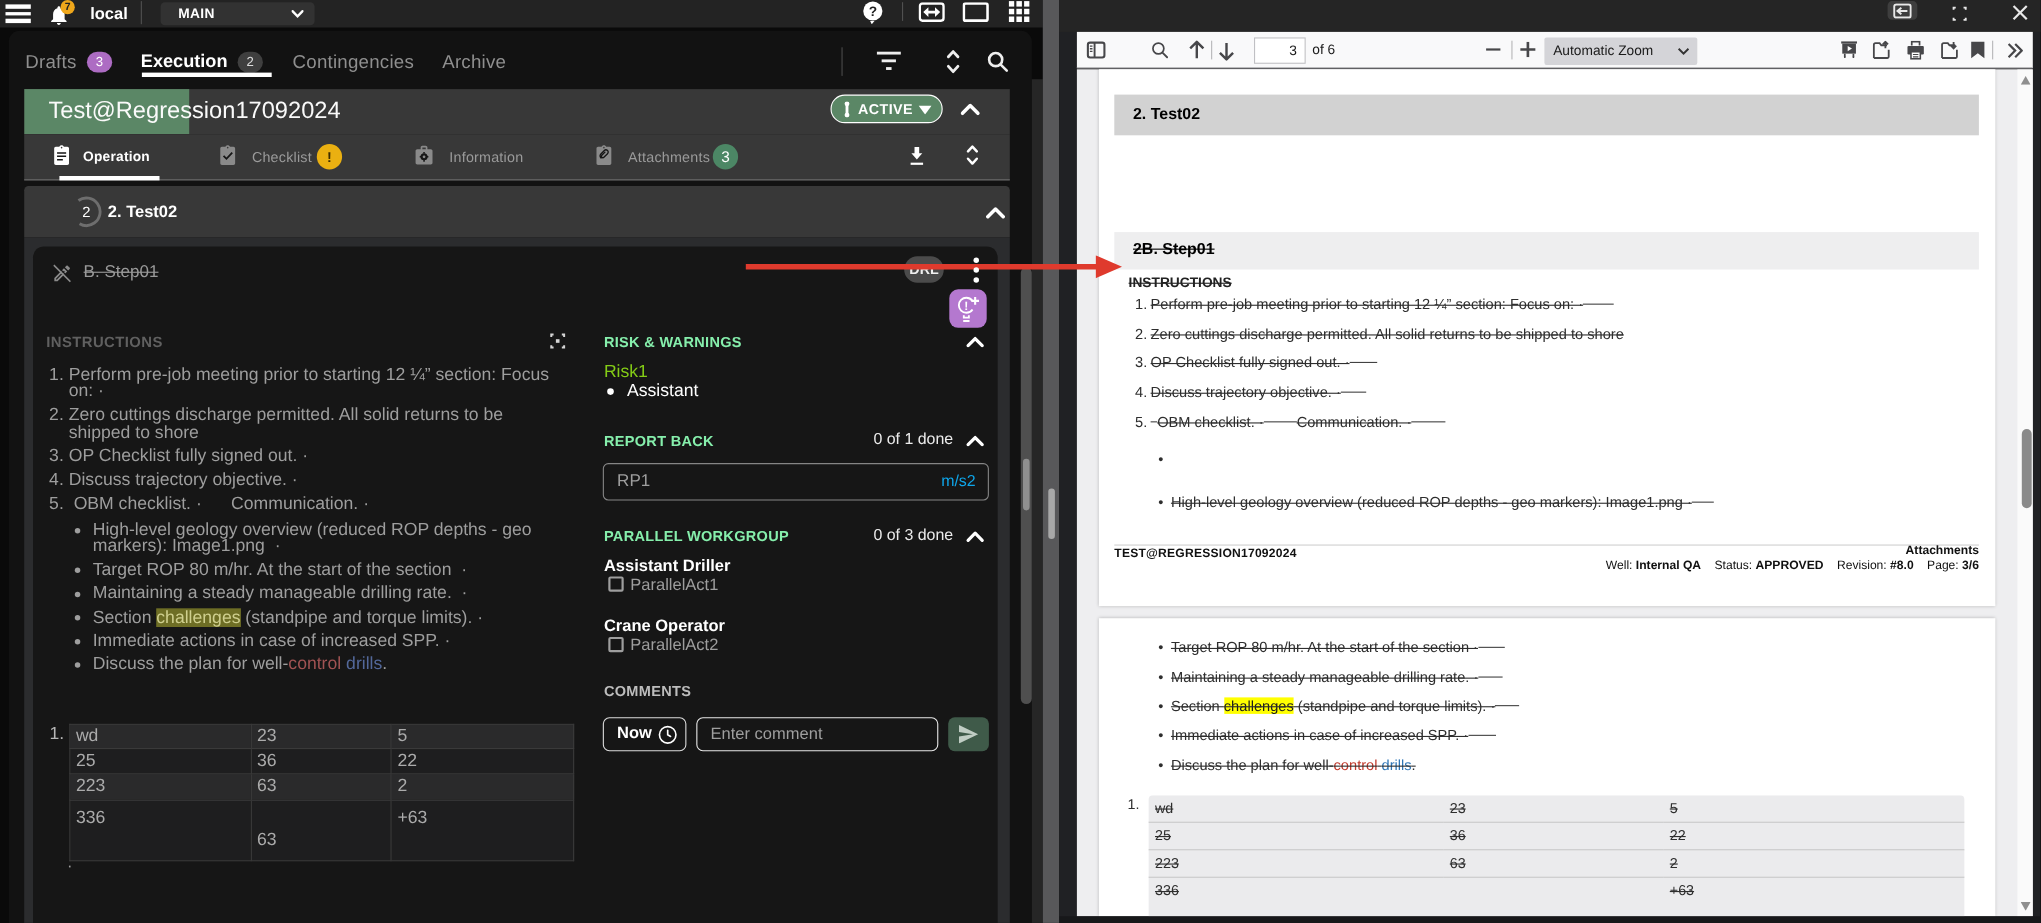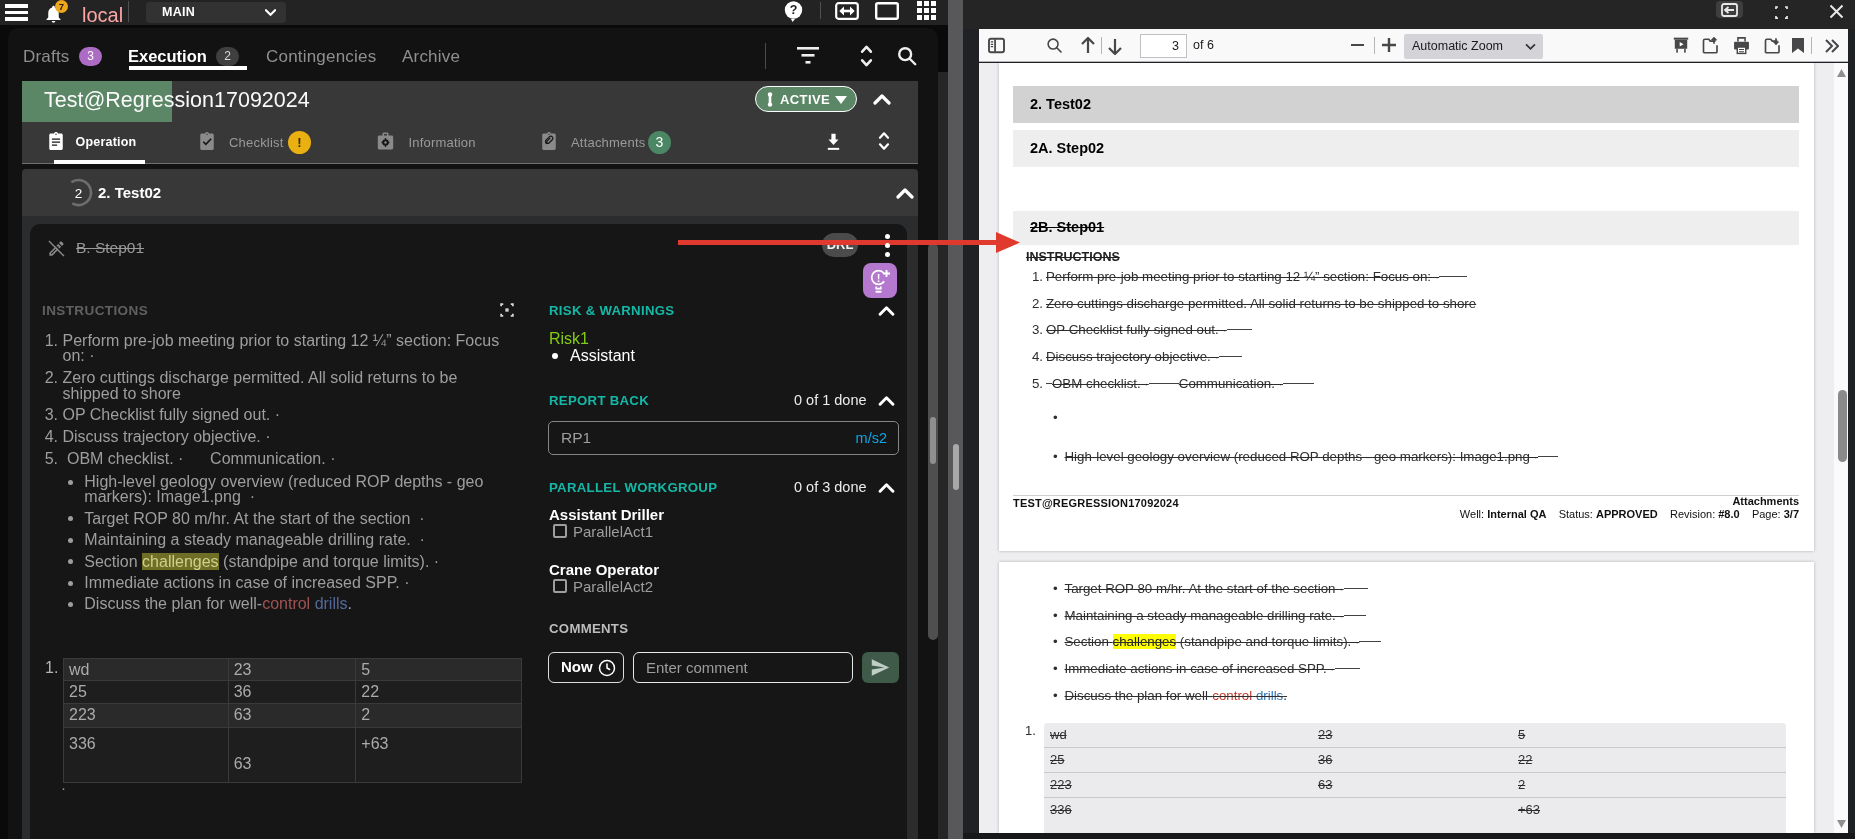--- a/index.html
+++ b/index.html
@@ -11,21 +11,21 @@
 #panel{left:8px;top:28px;width:930px;height:811px;background:#121212;border-radius:10px 10px 0 0}
 .tabtxt{color:#8f8f8f;font-size:17px;font-weight:500;letter-spacing:.2px}
 .badge{border-radius:10px;height:19px;min-width:23px;text-align:center;font-size:12px;line-height:19px;color:#fff}
 #titlerow{left:22px;top:81px;width:896px;height:41px;background:#383838;overflow:hidden}
 #tabstrip{left:22px;top:122px;width:896px;height:42px;background:#383838;border-bottom:1px solid #6e6e6e}
 .strip-tab{color:#9a9a9a;font-size:13px;font-weight:500;letter-spacing:.2px}
 #sectionrow{left:22px;top:169px;width:896px;height:47px;background:#383838;border-radius:4px 4px 0 0}
 #container{left:22px;top:216px;width:896px;height:623px;background:#2b2c2e}
 #card{left:30px;top:224px;width:877px;height:615px;background:#161616;border-radius:10px 10px 0 0}
 .instr{color:#9e9e9e;font-size:16px;line-height:15.4px}
-.rlabel{color:#14b8a6;font-size:13.2px;font-weight:700;letter-spacing:.3px}
+.rlabel{color:#86efac;font-size:13.2px;font-weight:700;letter-spacing:.3px}
 .gap{display:inline-block;height:1px;background:currentColor;vertical-align:4px;opacity:.9}
 
 #rwin{left:963px;top:0;width:892px;height:839px;background:#202124}
 #rtitle{left:0;top:0;width:892px;height:29px;background:#252525}
 #toolbar{left:16px;top:29px;width:869px;height:33px;background:#f9f9fa;border-bottom:1px solid #b5b5b7}
 #docarea{left:16px;top:63px;width:869px;height:770px;background:#eeeef0;overflow:hidden}
 .page{position:absolute;background:#fff;box-shadow:0 0 3px rgba(0,0,0,.25)}
 .strike{text-decoration:line-through}
 .pdfn{width:44px;text-align:right;font-size:13.3px;color:#2e2e2e}
 .pdfi{left:47px;font-size:13.3px;color:#2e2e2e}
@@ -47,21 +47,21 @@
 <div class="abs" id="topbar">
 
   <div class="abs" style="left:5px;top:4px;width:23px;height:3.5px;background:#fff"></div>
   <div class="abs" style="left:5px;top:10.5px;width:23px;height:3.5px;background:#fff"></div>
   <div class="abs" style="left:5px;top:17px;width:23px;height:3.5px;background:#fff"></div>
 
   <svg class="abs" style="left:43px;top:3px" width="21" height="21" viewBox="0 0 24 24">
       <path fill="#fff" d="M12 22.5c1.1 0 2-.9 2-2h-4c0 1.1.9 2 2 2zm6-6v-5c0-3.07-1.63-5.64-4.5-6.32V4.5c0-.83-.67-1.5-1.5-1.5s-1.5.67-1.5 1.5v.68C7.64 5.86 6 8.42 6 11.5v5l-2 2v1h16v-1l-2-2z"></path>
     </svg>
   <div class="abs" style="left:55px;top:0px;width:13px;height:13px;border-radius:50%;background:#efa71b;color:#222;font-size:9.5px;font-weight:700;text-align:center;line-height:13px">7</div>
-  <div class="abs" style="left:82px;top:4px;color:#fca5a5;font-size:20px;font-weight:400">local</div>
+  <div class="abs" style="left:82px;top:4px;color:#ffffff;font-size:15px;font-weight:700">local</div>
   <div class="abs" style="left:128px;top:1px;width:1px;height:21px;background:#505050"></div>
   <div class="abs" style="left:146px;top:2px;width:140px;height:21px;background:#323232;border-radius:4px;color:#fff;font-size:12.5px;font-weight:700;line-height:21px;text-align:left;padding-left:16px;letter-spacing:.3px">MAIN WORKGROUP
     <svg class="abs" style="right:10px;top:6px" width="11" height="9" viewBox="0 0 12 9">
         <path d="M1 2l5 5 5-5" stroke="#fff" stroke-width="2.4" fill="none" stroke-linecap="round"></path>
       </svg>
   </div>
 
   <svg class="abs" style="left:784px;top:1px" width="19" height="21" viewBox="0 0 19 21">
       <circle cx="9.5" cy="9" r="8.7" fill="#fff"></circle>
       <path d="M7 18l4 0-2.5 3z" fill="#fff"></path>
@@ -415,44 +415,41 @@
     <svg class="abs" style="left:845px;top:9.5px" width="15" height="14" viewBox="0 0 15 14">
         <path d="M2 1l6 6-6 6M8 1l6 6-6 6" stroke="#47474a" stroke-width="2" fill="none"></path>
       </svg>
   </div>
   <div class="abs" id="docarea">
 
     <div class="page" style="left:20px;top:-1px;width:815px;height:489px">
       <div class="abs" style="left:14px;top:24px;width:786px;height:37px;background:#d2d2d2">
           <b style="position:absolute;left:17px;top:10px;font-size:14.5px">2. Test02</b>
         </div>
-      <div class="abs" style="left:14px;top:68px;width:786px;height:37px;background:#eeeeef">
-          <b style="position:absolute;left:17px;top:10px;font-size:14.5px">2A. Step02</b>
-        </div>
       <div class="abs" style="left:14px;top:149px;width:786px;height:34px;background:#eeeeef">
           <b class="strike" style="position:absolute;left:17px;top:8px;font-size:14.5px">2B. Step01</b>
         </div>
       <div class="abs strike" style="left:27px;top:188px;font-size:12.5px;font-weight:700;color:#222">INSTRUCTIONS</div>
       <div class="abs pdfn" style="top:207px">1.</div>
         <div class="abs pdfi" style="top:207px"><s>Perform pre-job meeting prior to starting 12 ¼” section: Focus on: ·</s><i class="gap" style="width:28px"></i></div>
       <div class="abs pdfn" style="top:234px">2.</div>
         <div class="abs pdfi" style="top:234px"><s>Zero cuttings discharge permitted. All solid returns to be shipped to shore </s></div>
       <div class="abs pdfn" style="top:260px">3.</div>
         <div class="abs pdfi" style="top:260px"><s>OP Checklist fully signed out. ·</s><i class="gap" style="width:25px"></i></div>
       <div class="abs pdfn" style="top:287px">4.</div>
         <div class="abs pdfi" style="top:287px"><s>Discuss trajectory objective. ·</s><i class="gap" style="width:23px"></i></div>
       <div class="abs pdfn" style="top:314px">5.</div>
         <div class="abs pdfi" style="top:314px"><i class="gap" style="width:6px"></i><s>OBM checklist. ·</s><i class="gap" style="width:30px"></i><s>Communication. ·</s><i class="gap" style="width:31px"></i></div>
       <div class="abs pdfb" style="top:348px">•</div>
       <div class="abs pdfb" style="top:387px">•</div>
         <div class="abs pdfj" style="top:387px"><s>High-level geology overview (reduced ROP depths - geo markers): Image1.png  ·</s><i class="gap" style="width:20px"></i></div>
       <div class="abs" style="left:14px;top:433px;width:786px;height:1px;background:#cfcfcf"></div>
       <div class="abs" style="left:14px;top:435px;font-size:11px;font-weight:700;color:#111;letter-spacing:.2px">TEST@REGRESSION17092024</div>
       <div class="abs" style="right:15px;top:433px;font-size:11px;font-weight:700;color:#111">Attachments</div>
-      <div class="abs" style="right:15px;top:446px;font-size:11px;color:#111">Well: <b>Internal QA</b>&nbsp;&nbsp;&nbsp;&nbsp;Status: <b>APPROVED</b>&nbsp;&nbsp;&nbsp;&nbsp;Revision: <b>#8.0</b>&nbsp;&nbsp;&nbsp;&nbsp;Page: <b>3/7</b></div>
+      <div class="abs" style="right:15px;top:446px;font-size:11px;color:#111">Well: <b>Internal QA</b>&nbsp;&nbsp;&nbsp;&nbsp;Status: <b>APPROVED</b>&nbsp;&nbsp;&nbsp;&nbsp;Revision: <b>#8.0</b>&nbsp;&nbsp;&nbsp;&nbsp;Page: <b>3/6</b></div>
     </div>
 
     <div class="page" style="left:20px;top:499px;width:815px;height:271px">
       <div class="abs pdfb" style="top:18.5px">•</div>
         <div class="abs pdfj" style="top:18.5px"><s>Target ROP 80 m/hr. At the start of the section  ·</s><i class="gap" style="width:24px"></i></div>
       <div class="abs pdfb" style="top:45.5px">•</div>
         <div class="abs pdfj" style="top:45.5px"><s>Maintaining a steady manageable drilling rate.  ·</s><i class="gap" style="width:22px"></i></div>
       <div class="abs pdfb" style="top:72px">•</div>
         <div class="abs pdfj" style="top:72px"><s>Section <mark style="background:#ffff00;color:#1d1d1d">challenges</mark> (standpipe and torque limits).  ·</s><i class="gap" style="width:22px"></i></div>
       <div class="abs pdfb" style="top:99px">•</div>

